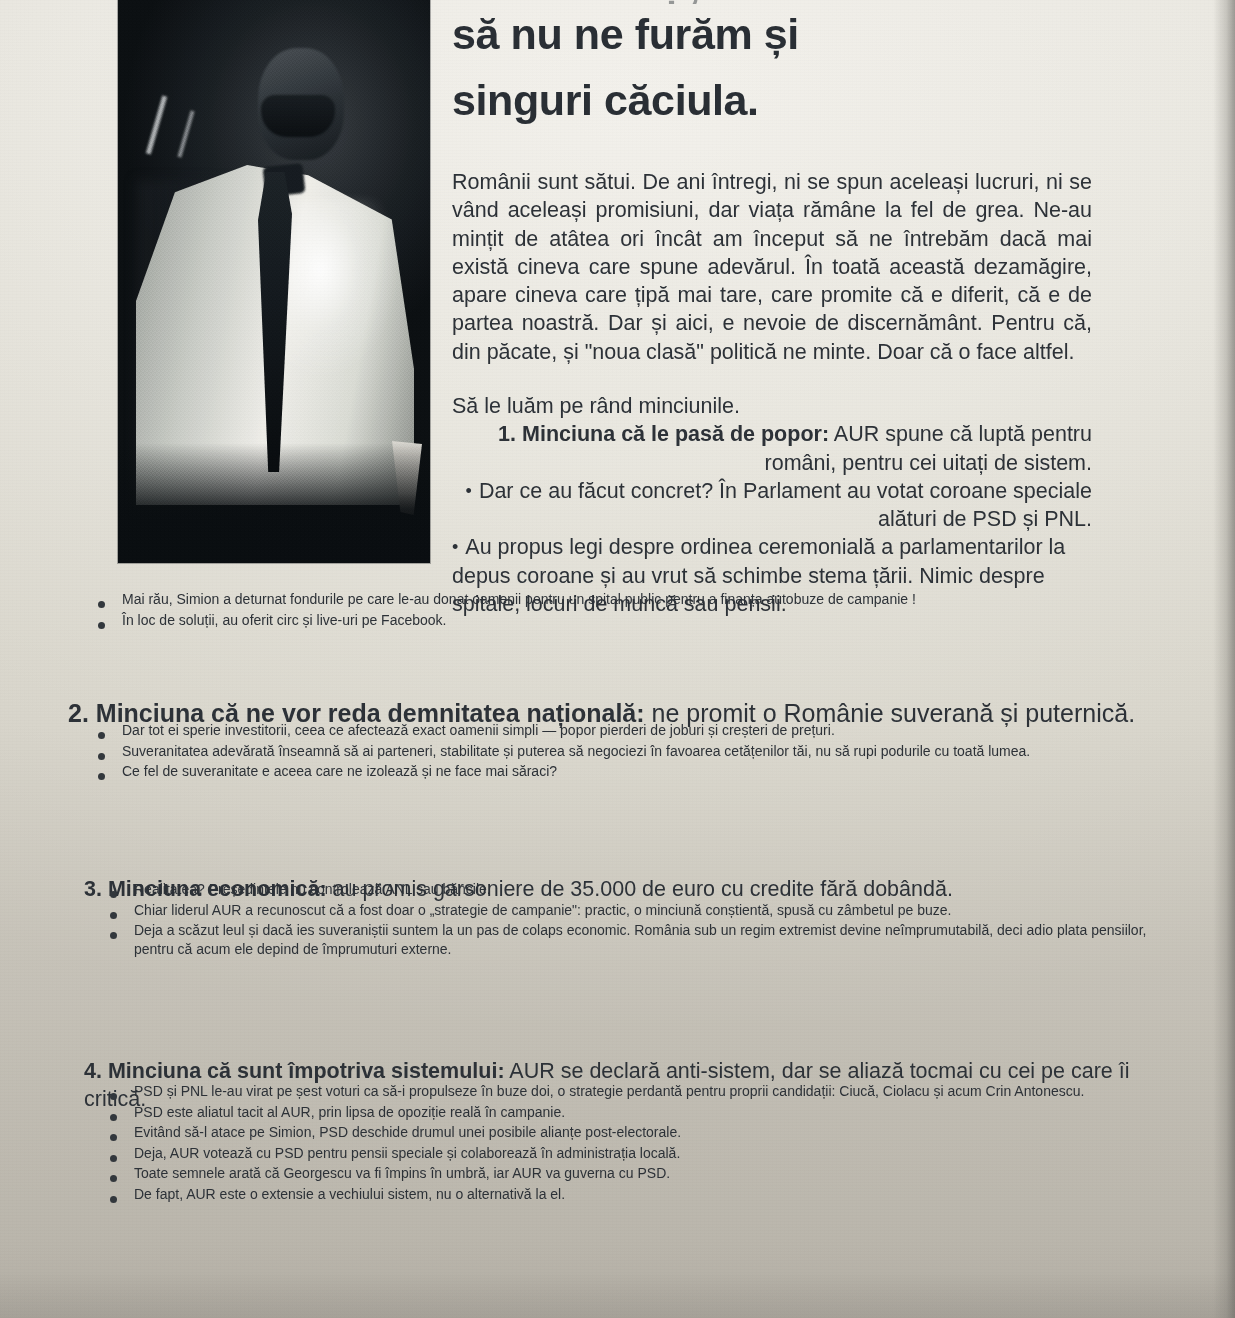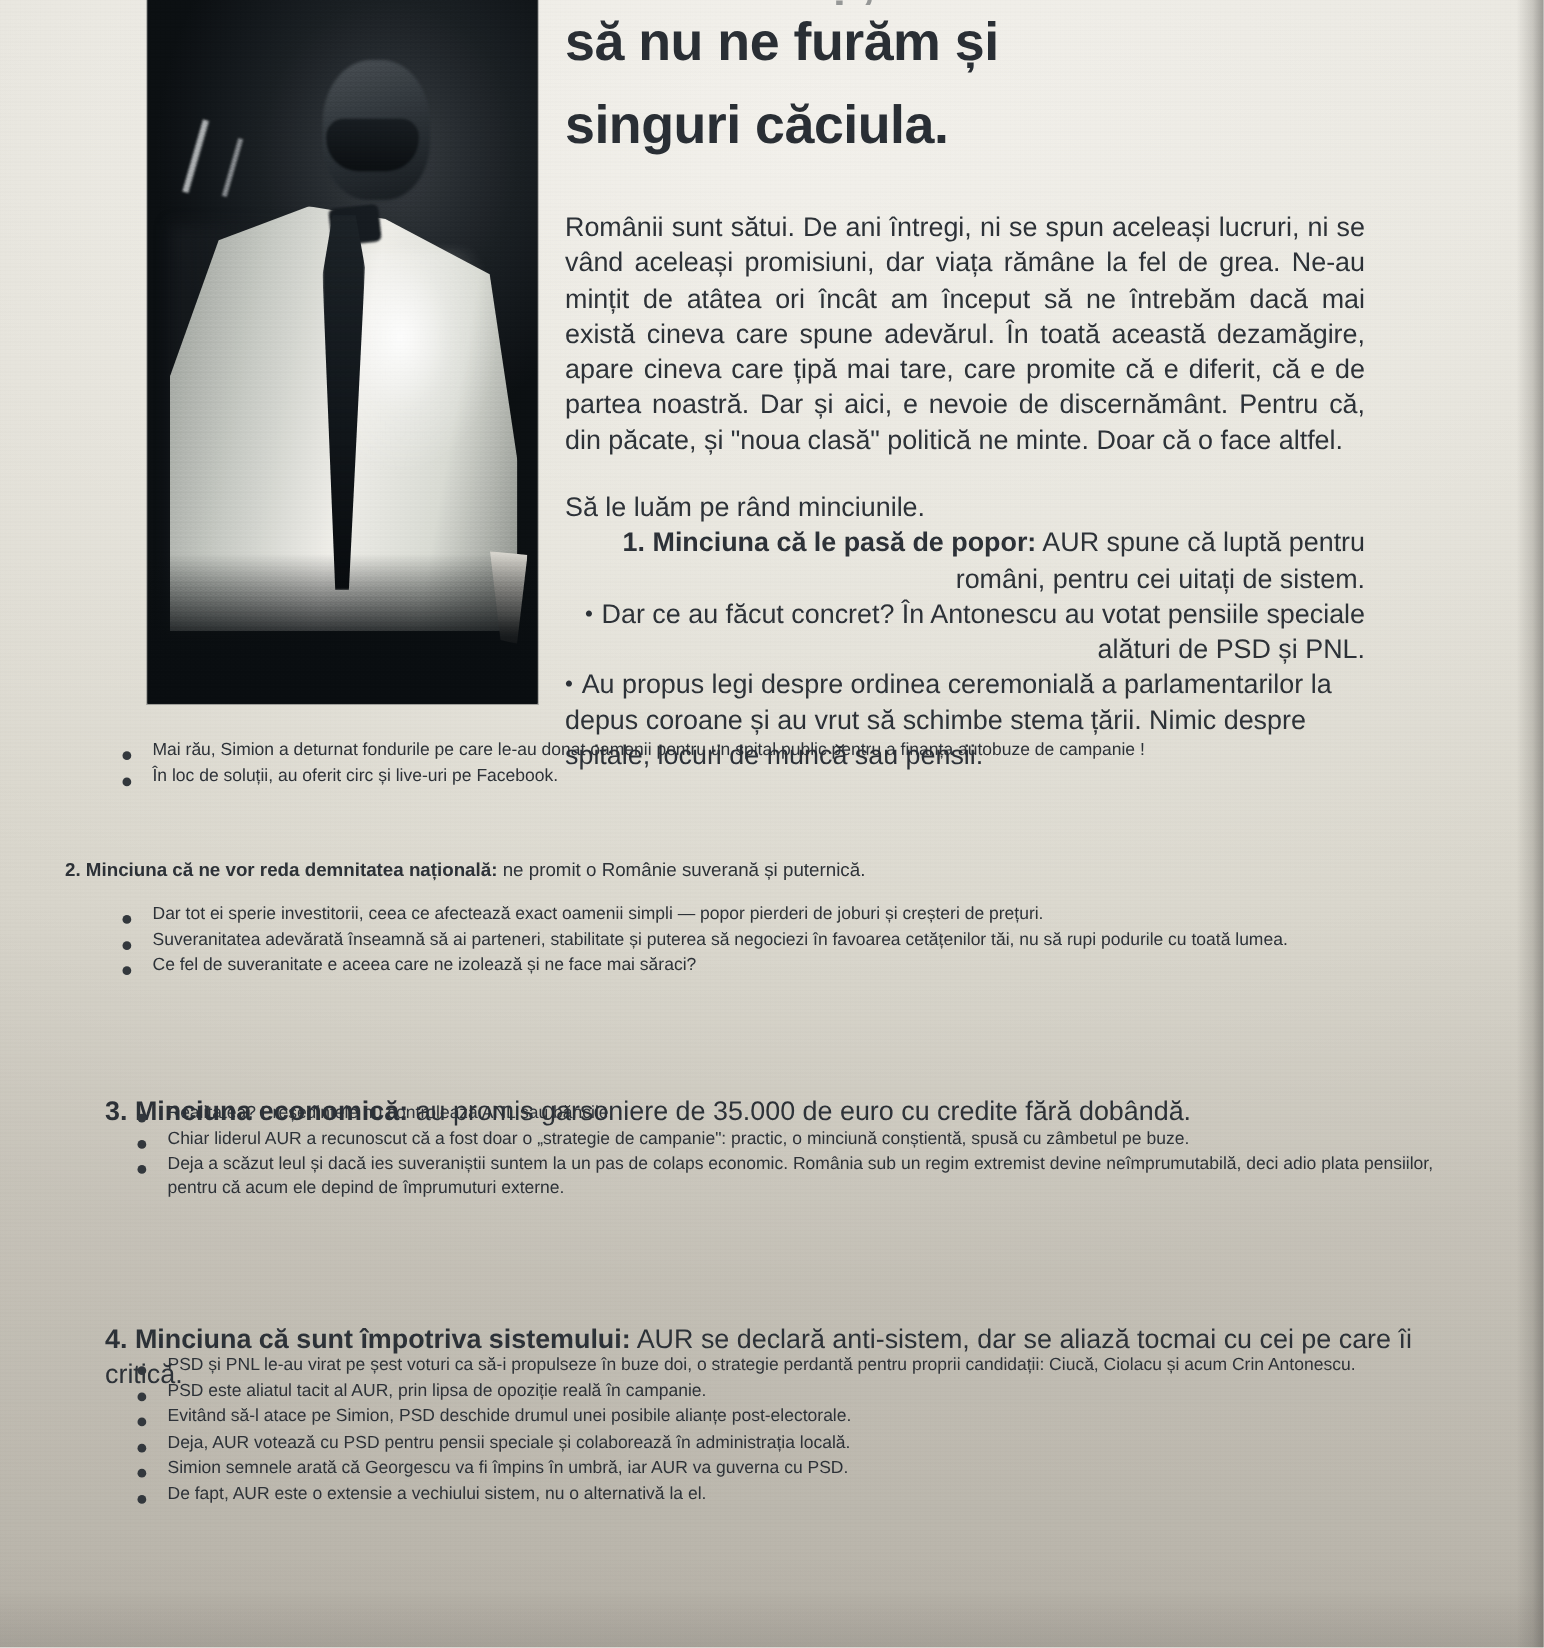--- a/index.html
+++ b/index.html
@@ -198,32 +198,32 @@
     <span class="l3">singuri căciula.</span>
   </div>
 
   <div class="txt right-col" style="top:168px;">
     <p>Românii sunt sătui. De ani întregi, ni se spun aceleași lucruri, ni se vând aceleași promisiuni, dar viața rămâne la fel de grea. Ne-au mințit de atâtea ori încât am început să ne întrebăm dacă mai există cineva care spune adevărul. În toată această dezamăgire, apare cineva care țipă mai tare, care promite că e diferit, că e de partea noastră. Dar și aici, e nevoie de discernământ. Pentru că, din păcate, și "noua clasă" politică ne minte. Doar că o face altfel.</p>
   </div>
 
   <div class="txt right-col" style="top:392px;text-align:left;">
     <p>Să le luăm pe rând minciunile.</p>
     <p class="blk"><b>1.</b> <b>Minciuna că le pasă de popor:</b><span> AUR spune că luptă pentru români, pentru cei uitați de sistem.</span></p>
-    <p class="blk inl">Dar ce au făcut concret? În Antonescu au votat pensiile speciale alături de PSD și PNL.</p>
+    <p class="blk inl">Dar ce au făcut concret? În Parlament au votat coroane speciale alături de PSD și PNL.</p>
     <p class="inl">Au propus legi despre ordinea ceremonială a parlamentarilor la depus coroane și au vrut să schimbe stema țării. Nimic despre spitale, locuri de muncă sau pensii.</p>
   </div>
 
   <div class="txt full-col" style="top:590px;">
     <ul class="bul">
       <li>Mai rău, Simion a deturnat fondurile pe care le-au donat oamenii pentru un spital public pentru a finanța autobuze de campanie !</li>
       <li>În loc de soluții, au oferit circ și live-uri pe Facebook.</li>
     </ul>
   </div>
 
-  <div class="txt" style="left:52px;width:1100px;top:672px;font-size:15px;line-height:1.33;">
+  <div class="txt" style="left:68px;width:1100px;top:672px;font-size:25px;line-height:1.33;">
     <p><b>2.</b> <b>Minciuna că ne vor reda demnitatea națională:</b><span> ne promit o Românie suverană și puternică.</span></p>
   </div>
   <div class="txt full-col" style="top:721px;">
     <ul class="bul">
       <li>Dar tot ei sperie investitorii, ceea ce afectează exact oamenii simpli — popor pierderi de joburi și creșteri de prețuri.</li>
       <li>Suveranitatea adevărată înseamnă să ai parteneri, stabilitate și puterea să negociezi în favoarea cetățenilor tăi, nu să rupi podurile cu toată lumea.</li>
       <li>Ce fel de suveranitate e aceea care ne izolează și ne face mai săraci?</li>
     </ul>
   </div>
 
@@ -240,21 +240,21 @@
 
   <div class="txt" style="left:84px;width:1090px;top:1035px;font-size:21.5px;line-height:1.33;">
     <p><b>4.</b> <b>Minciuna că sunt împotriva sistemului:</b><span> AUR se declară anti-sistem, dar se aliază tocmai cu cei pe care îi critică.</span></p>
   </div>
   <div class="txt full-col" style="top:1082px;left:84px;width:1080px;">
     <ul class="bul">
       <li>PSD și PNL le-au virat pe șest voturi ca să-i propulseze în buze doi, o strategie perdantă pentru proprii candidații: Ciucă, Ciolacu și acum Crin Antonescu.</li>
       <li>PSD este aliatul tacit al AUR, prin lipsa de opoziție reală în campanie.</li>
       <li>Evitând să-l atace pe Simion, PSD deschide drumul unei posibile alianțe post-electorale.</li>
       <li>Deja, AUR votează cu PSD pentru pensii speciale și colaborează în administrația locală.</li>
-      <li>Simion semnele arată că Georgescu va fi împins în umbră, iar AUR va guverna cu PSD.</li>
+      <li>Toate semnele arată că Georgescu va fi împins în umbră, iar AUR va guverna cu PSD.</li>
       <li>De fapt, AUR este o extensie a vechiului sistem, nu o alternativă la el.</li>
     </ul>
   </div>
 
   <div id="grain"></div>
   <div id="edge-right"></div>
   <div id="edge-bottom"></div>
 </div>
 
 </body></html>

